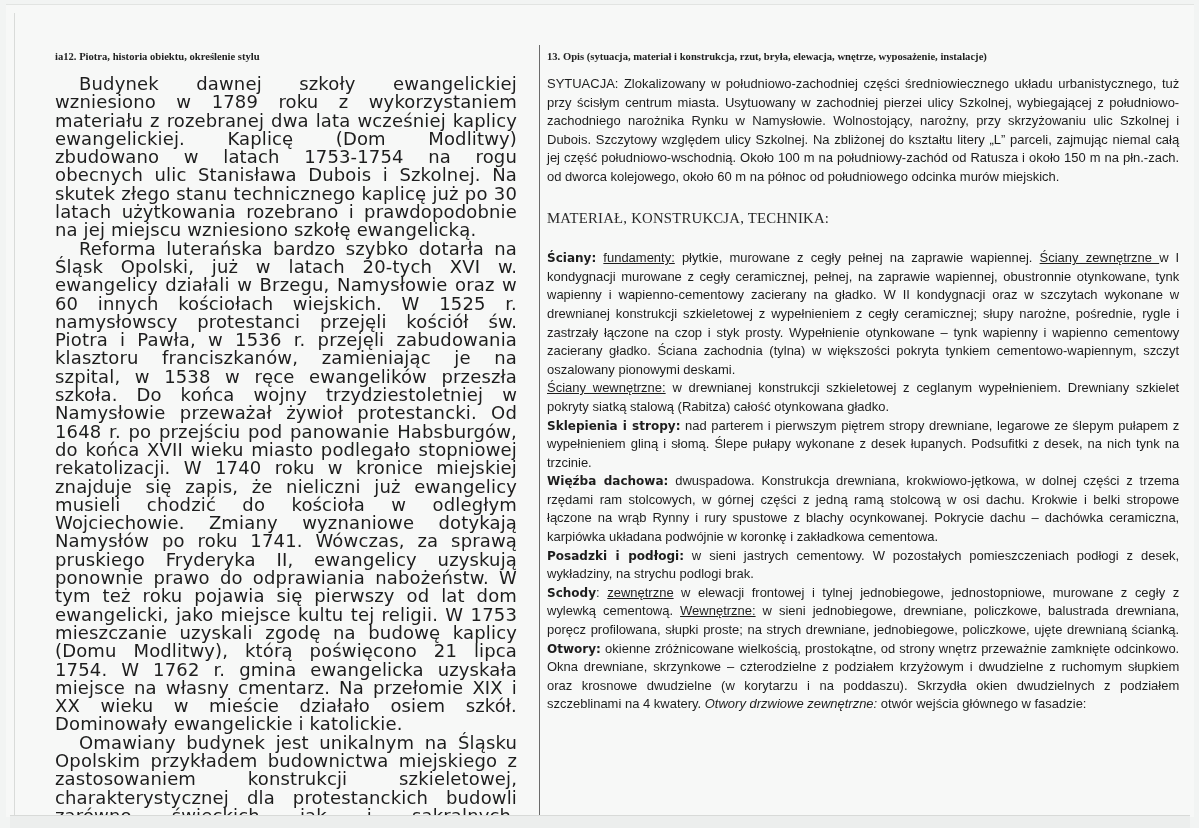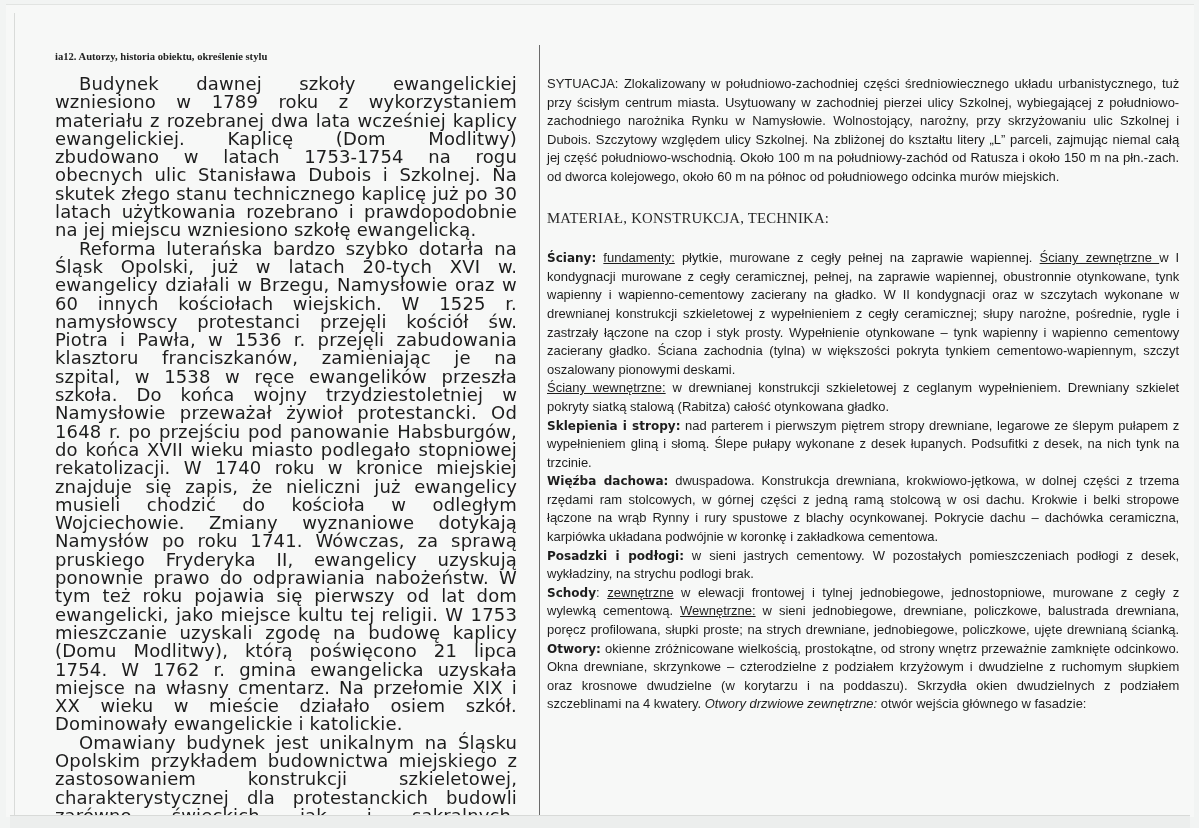--- a/index.html
+++ b/index.html
@@ -71,31 +71,32 @@
   .ul { text-decoration:underline; }
   .it { font-style:italic; }
 </style>
 </head>
 <body>
 
 <div class="sheet">
   <div class="left-rule"></div>
 
   <div class="col col-left">
-    <div class="section-head">ia12. Autorzy, historia obiektu, określenie stylu</div>
+    <div class="section-head">ia12. Piotra, historia obiektu, określenie stylu</div>
     <div class="left-body">
       <p>Budynek dawnej szkoły ewangelickiej wzniesiono w 1789 roku z wykorzystaniem materiału z rozebranej dwa lata wcześniej kaplicy ewangelickiej. Kaplicę (Dom Modlitwy) zbudowano w latach 1753-1754 na rogu obecnych ulic Stanisława Dubois i Szkolnej. Na skutek złego stanu technicznego kaplicę już po 30 latach użytkowania rozebrano i prawdopodobnie na jej miejscu wzniesiono szkołę ewangelicką.</p>
       <p>Reforma luterańska bardzo szybko dotarła na Śląsk Opolski, już w latach 20-tych XVI w. ewangelicy działali w Brzegu, Namysłowie oraz w 60 innych kościołach wiejskich. W 1525 r. namysłowscy protestanci przejęli kościół św. Piotra i Pawła, w 1536 r. przejęli zabudowania klasztoru franciszkanów, zamieniając je na szpital, w 1538 w ręce ewangelików przeszła szkoła. Do końca wojny trzydziestoletniej w Namysłowie przeważał żywioł protestancki. Od 1648 r. po przejściu pod panowanie Habsburgów, do końca XVII wieku miasto podlegało stopniowej rekatolizacji. W 1740 roku w kronice miejskiej znajduje się zapis, że nieliczni już ewangelicy musieli chodzić do kościoła w odległym Wojciechowie. Zmiany wyznaniowe dotykają Namysłów po roku 1741. Wówczas, za sprawą pruskiego Fryderyka II, ewangelicy uzyskują ponownie prawo do odprawiania nabożeństw. W tym też roku pojawia się pierwszy od lat dom ewangelicki, jako miejsce kultu tej religii. W 1753 mieszczanie uzyskali zgodę na budowę kaplicy (Domu Modlitwy), którą poświęcono 21 lipca 1754. W 1762 r. gmina ewangelicka uzyskała miejsce na własny cmentarz. Na przełomie XIX i XX wieku w mieście działało osiem szkół. Dominowały ewangelickie i katolickie.</p>
       <p>Omawiany budynek jest unikalnym na Śląsku Opolskim przykładem budownictwa miejskiego z zastosowaniem konstrukcji szkieletowej, charakterystycznej dla protestanckich budowli zarówno świeckich jak i sakralnych, rozpowszechnionych szeroko od okresu reformacji. Zbudowany pod koniec XVIII w. w okresie gdy obowiązywały już pruskie przepisy budowlane z 2 poł. XVIII w. nakazujące oszczędność drewna w budownictwie, niezbędnego w przemyśle, głównie hutniczym. Efektem jest zastosowanie konstrukcji mieszanej, murowano-szkieletowej; I kondygnację wzniesiono jako murowaną z cegły, II i szczyty w drewnianej konstrukcji szkieletowej z wypełnieniem ceglanym, otynkowanym. Zastosowano tu także charakterystyczne dla konstrukcji szkieletowych przełomu XVIII/XIX w. połączenia na czop i styk prosty oraz redukcję zastrzałów do pól sąsiadujących ze słupami narożnymi. Występują tu krótkie rygle typowe dla okresu od 2 poł. XVII do końca XVIII w. oraz duża ilość słupów pośrednich.</p>
     </div>
   </div>
 
   <div class="divider"></div>
 
   <div class="col col-right">
+    <div class="section-head"><span>13. Opis</span><span class="light"> (sytuacja, materiał i konstrukcja, rzut, bryła, elewacja, wnętrze, wyposażenie, instalacje)</span></div>
 
     <div class="right-body">
       <p>SYTUACJA: Zlokalizowany w południowo-zachodniej części średniowiecznego układu urbanistycznego, tuż przy ścisłym centrum miasta. Usytuowany w zachodniej pierzei ulicy Szkolnej, wybiegającej z południowo-zachodniego narożnika Rynku w Namysłowie. Wolnostojący, narożny, przy skrzyżowaniu ulic Szkolnej i Dubois. Szczytowy względem ulicy Szkolnej. Na zbliżonej do kształtu litery „L” parceli, zajmując niemal całą jej część południowo-wschodnią. Około 100 m na południowy-zachód od Ratusza i około 150 m na płn.-zach. od dworca kolejowego, około 60 m na północ od południowego odcinka murów miejskich.</p>
 
       <p class="sub-head">MATERIAŁ, KONSTRUKCJA, TECHNIKA:</p>
 
       <p><span class="bold">Ściany:</span> <span class="ul">fundamenty:</span><span> płytkie, murowane z cegły pełnej na zaprawie wapiennej. </span><span class="ul">Ściany zewnętrzne </span><span> w I kondygnacji murowane z cegły ceramicznej, pełnej, na zaprawie wapiennej, obustronnie otynkowane, tynk wapienny i wapienno-cementowy zacierany na gładko. W II kondygnacji oraz w szczytach wykonane w drewnianej konstrukcji szkieletowej z wypełnieniem z cegły ceramicznej; słupy narożne, pośrednie, rygle i zastrzały łączone na czop i styk prosty. Wypełnienie otynkowane – tynk wapienny i wapienno cementowy zacierany gładko. Ściana zachodnia (tylna) w większości pokryta tynkiem cementowo-wapiennym, szczyt oszalowany pionowymi deskami.</span></p>
 
       <p><span class="ul">Ściany wewnętrzne:</span><span> w drewnianej konstrukcji szkieletowej z ceglanym wypełnieniem. Drewniany szkielet pokryty siatką stalową (Rabitza) całość otynkowana gładko.</span></p>
 

